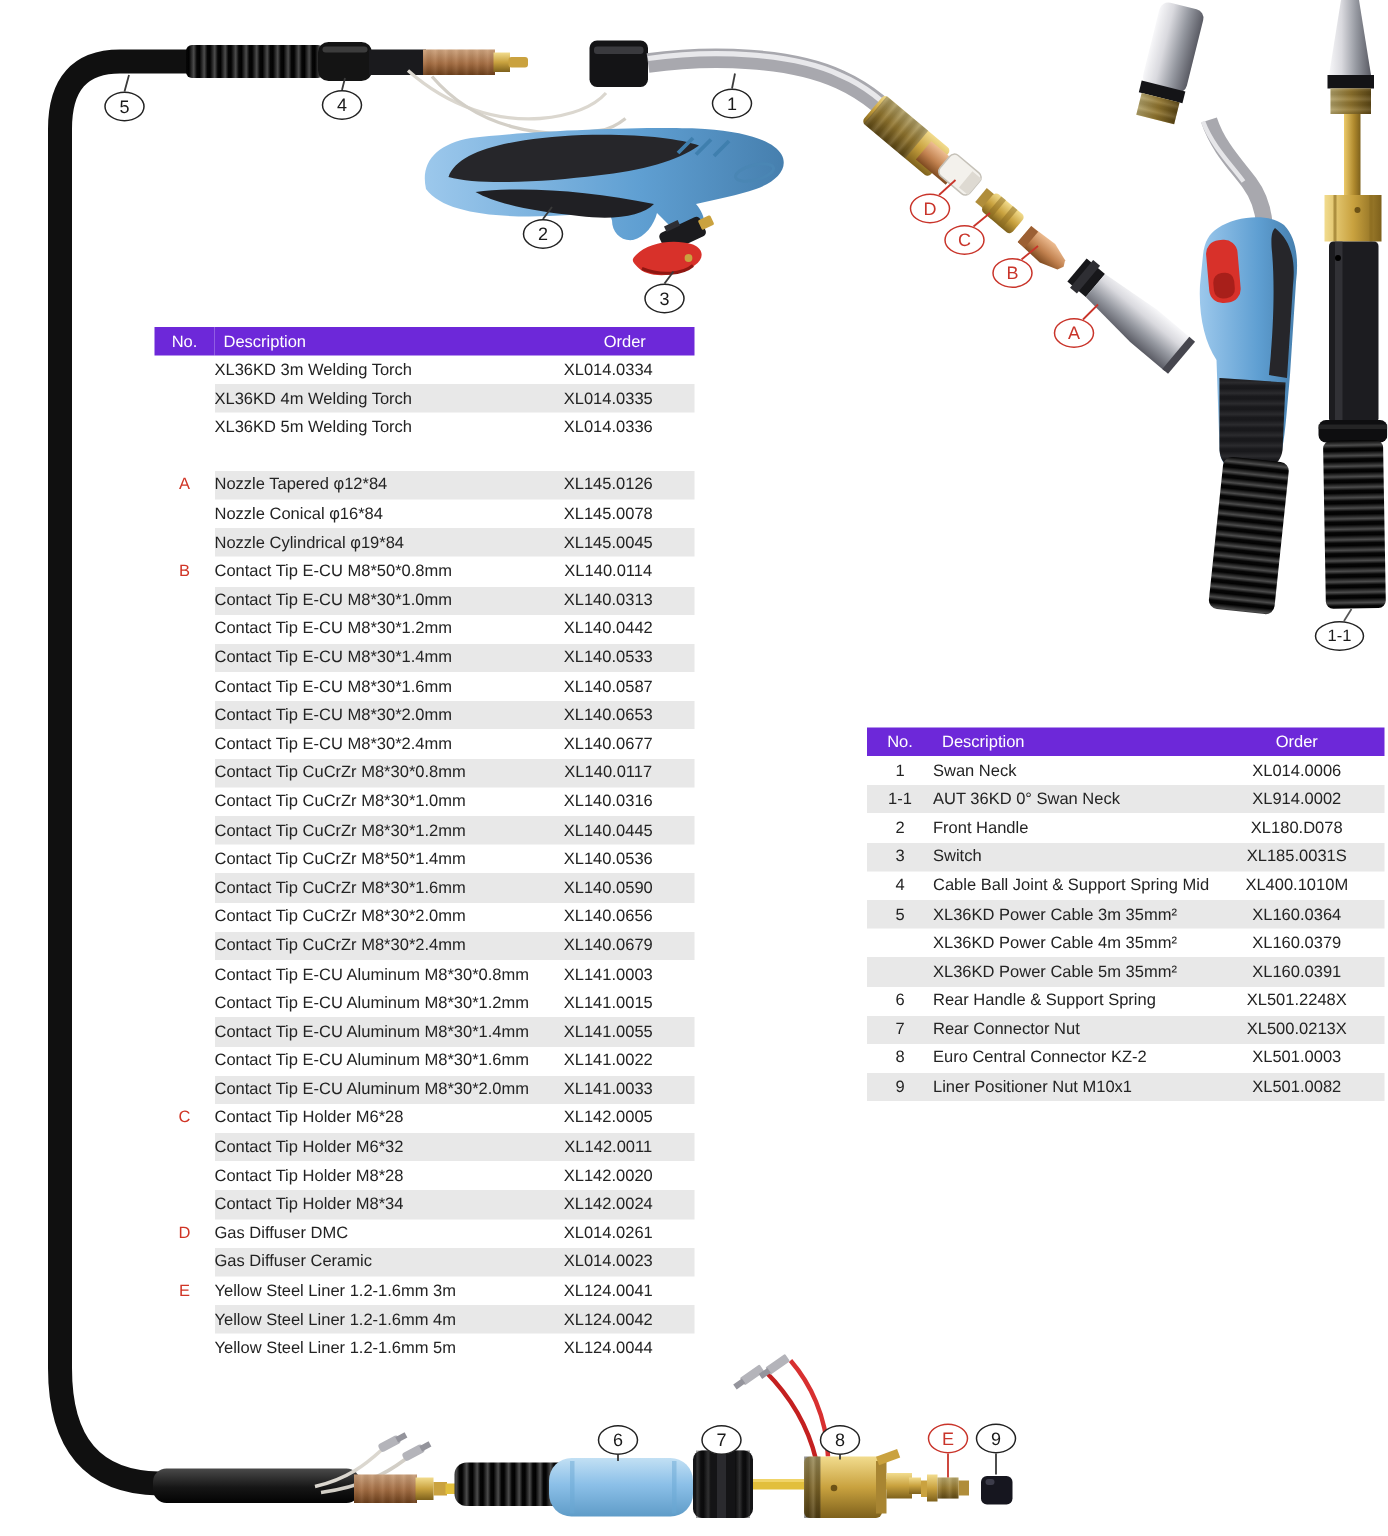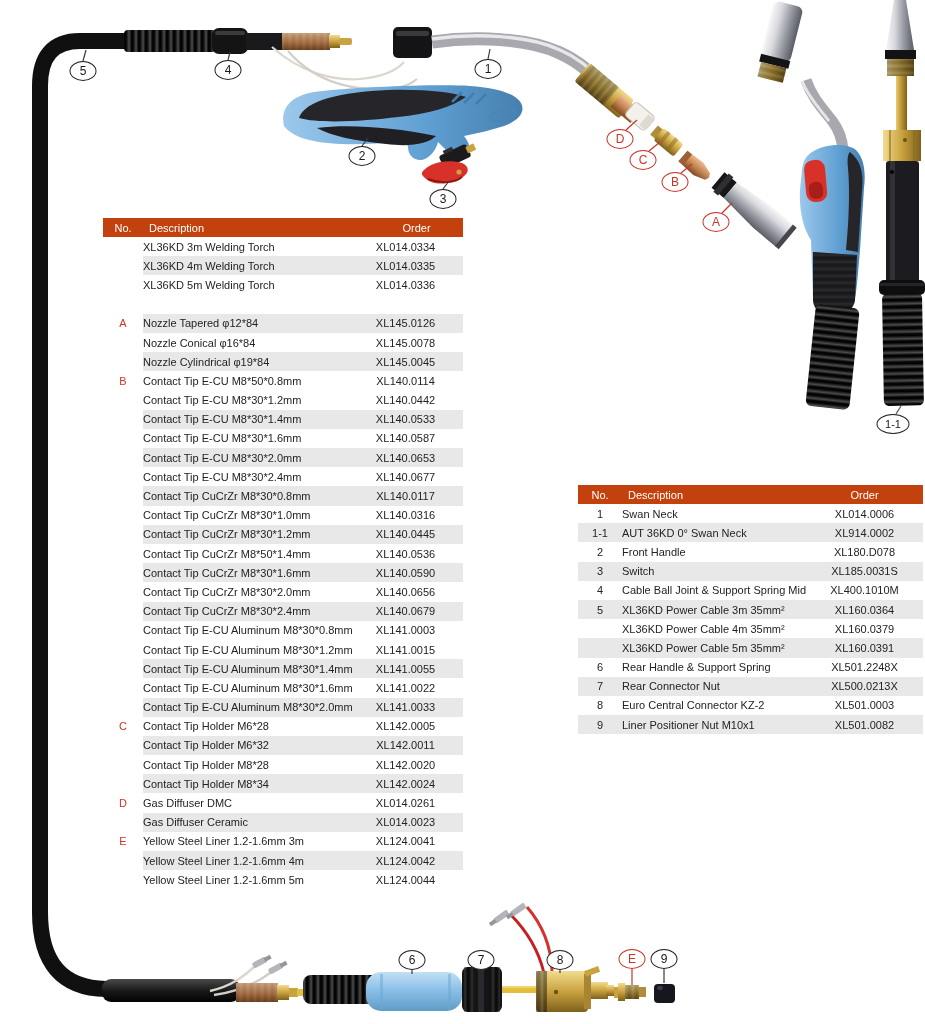--- a/index.html
+++ b/index.html
@@ -4,21 +4,21 @@
 <style>
   html,body{margin:0;padding:0;background:#fff;}
   #page{position:relative;width:925px;height:1024px;background:#fff;overflow:hidden;
         font-family:"Liberation Sans",sans-serif;}
   svg{position:absolute;left:0;top:0;}
 
   
   .tbl{position:absolute;}
   .tbl table{border-collapse:collapse;table-layout:fixed;width:100%;
              font-family:"Liberation Sans",sans-serif;font-size:11px;color:#232323;}
-  .tbl th{background:#c2410c;color:#fff;font-weight:normal;height:17px;font-size:11px;}
+  .tbl th{background:#6d28d9;color:#fff;font-weight:normal;height:17px;font-size:11px;}
   .tbl td{height:19.2px;padding:0;white-space:nowrap;overflow:hidden;}
   .th-no{text-align:center;}
   .th-desc{text-align:left;padding-left:6px;margin-left:41px;}
   .th-order{text-align:center;}
   .c-no{text-align:center;}
   .c-desc{padding-left:6px;margin-left:28px;}
   .c-order{text-align:center;}
   #left-table{left:103px;top:218px;width:360px;}
   #left-table .c-no{color:#d03425;}
   #left-table .c-order{padding-right:22px;}
@@ -368,20 +368,25 @@
             <td class="c-desc">Nozzle Cylindrical φ19*84</td>
             <td class="c-order">XL145.0045</td>
           </tr>
 
           <tr>
             <td class="c-no">B</td>
             <td class="c-desc">Contact Tip E-CU M8*50*0.8mm</td>
             <td class="c-order">XL140.0114</td>
           </tr>
 
+          <tr class="shaded">
+            <td class="c-no"></td>
+            <td class="c-desc">Contact Tip E-CU M8*30*1.0mm</td>
+            <td class="c-order">XL140.0313</td>
+          </tr>
 
           <tr>
             <td class="c-no"></td>
             <td class="c-desc">Contact Tip E-CU M8*30*1.2mm</td>
             <td class="c-order">XL140.0442</td>
           </tr>
 
           <tr class="shaded">
             <td class="c-no"></td>
             <td class="c-desc">Contact Tip E-CU M8*30*1.4mm</td>

